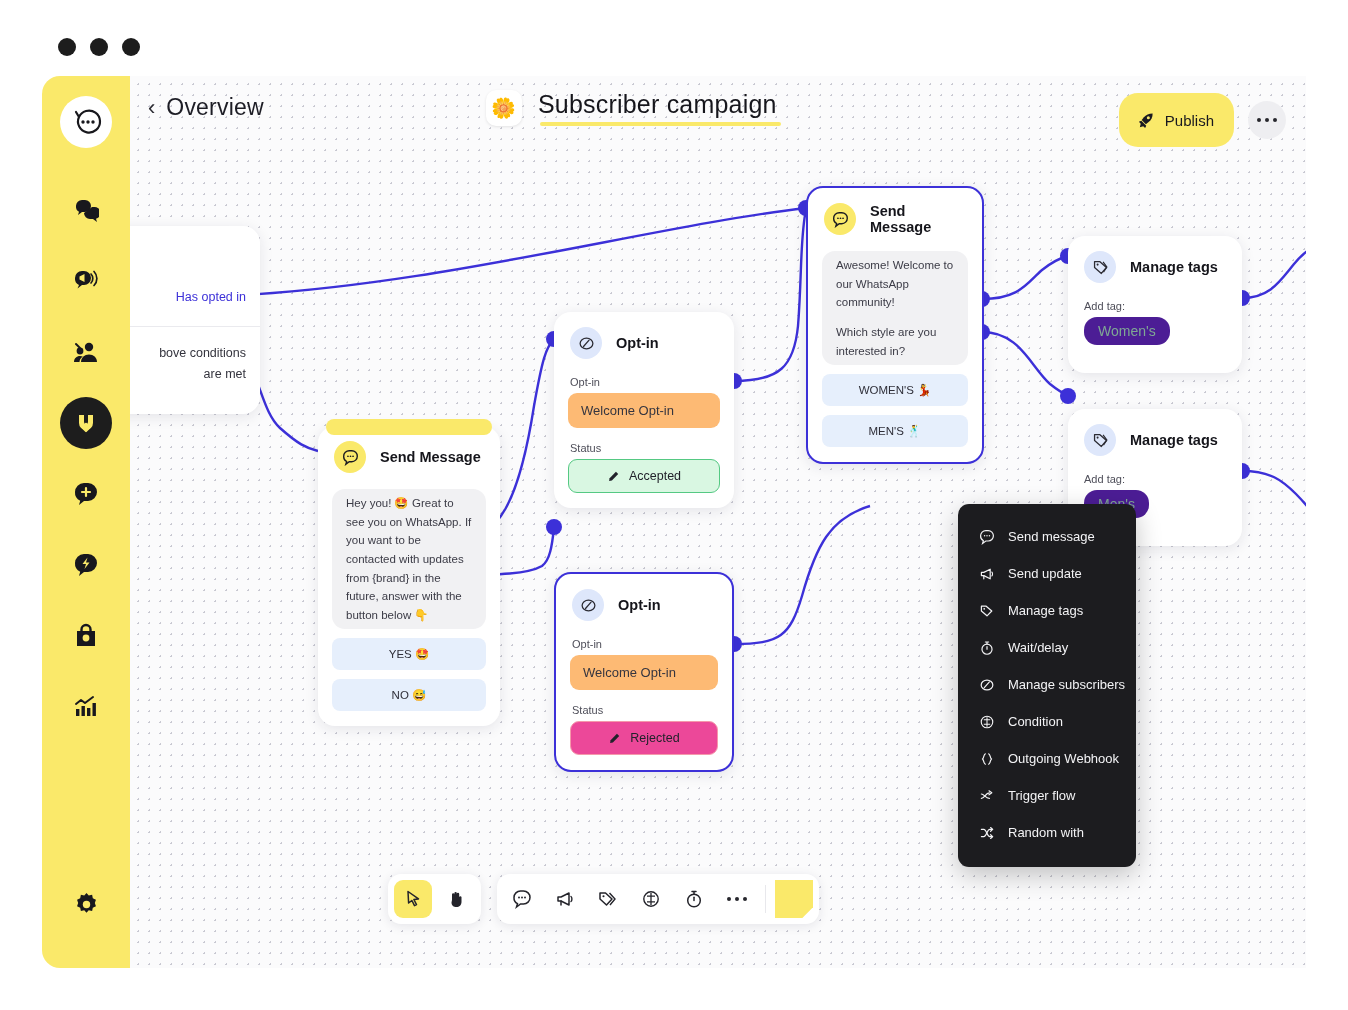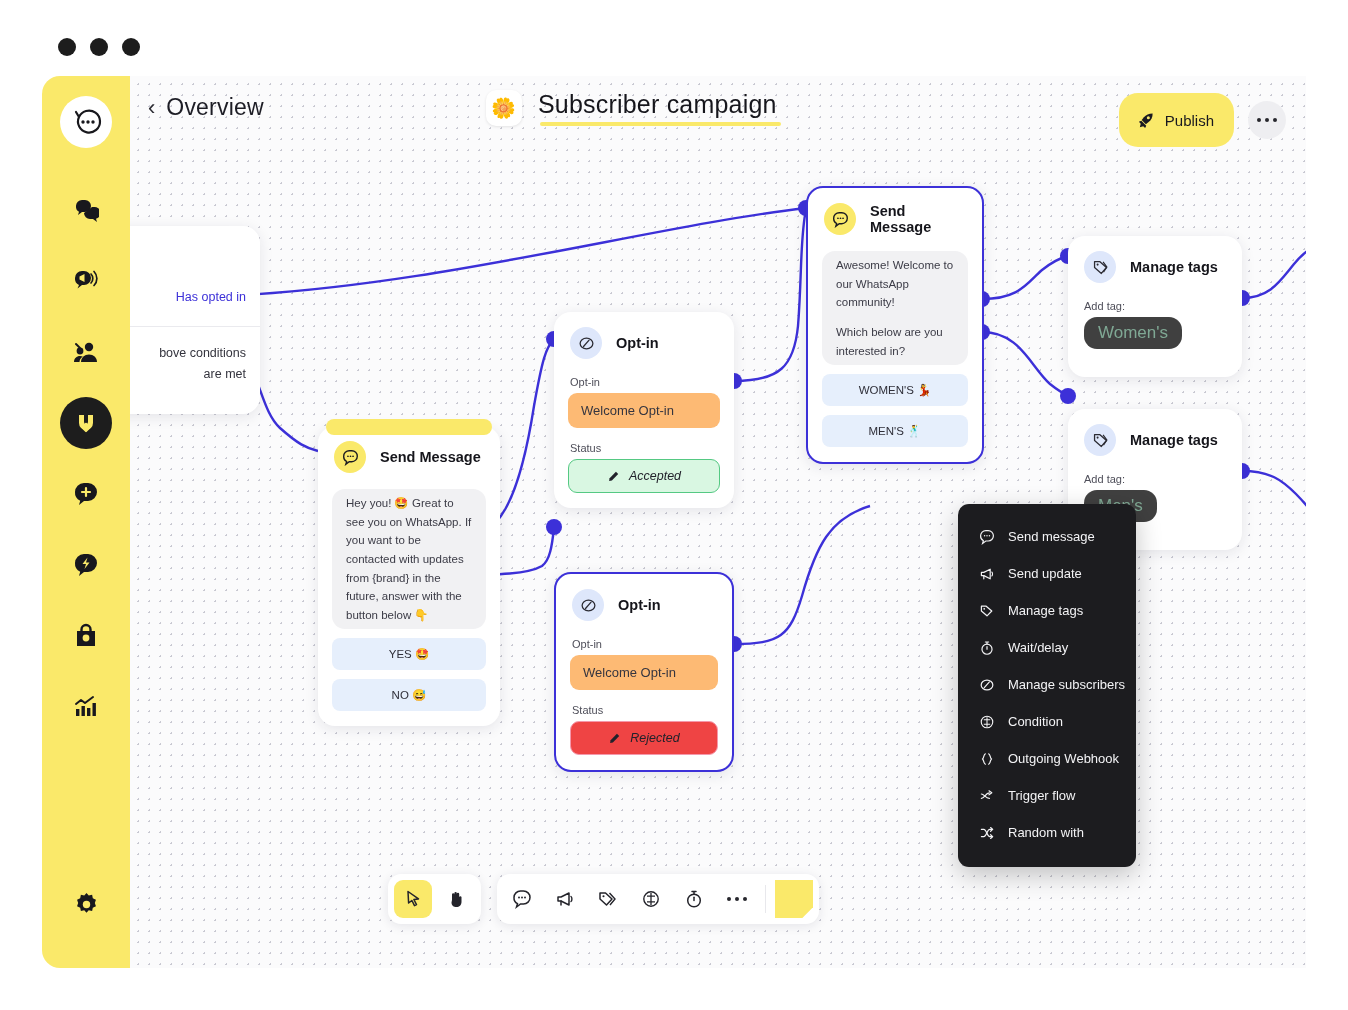--- a/index.html
+++ b/index.html
@@ -162,29 +162,29 @@
   .field-label { margin: 14px 14px 5px 16px; font-size: 11px; color: #4e4e59; }
   .field-box {
     margin: 0 14px; padding: 10px 13px;
     background: #fdba74; border-radius: 9px;
     font-size: 13px; color: #35353f;
     cursor: text;
   }
   .status-pill {
     margin: 0 14px; padding: 9px 0;
     border-radius: 9px; font-size: 12.5px;
-    display: flex; align-items: center; justify-content: center; gap: 9px; font-style: italic;
+    display: flex; align-items: center; justify-content: center; gap: 9px;
   }
   .status-accepted { background: #d9f7e2; border: 1.4px solid #55c983; color: #22222b; }
-  .status-rejected { background: #ef4444; border: 1.4px solid #f598ab; color: #22222b; }
+  .status-rejected { background: #ec4899; border: 1.4px solid #f598ab; color: #22222b; }
 
   .tag-pill {
     display: inline-block; margin: 0 0 0 16px;
     padding: 6px 14px; border-radius: 13px;
-    background: #404040; color: #7fa894; font-size: 17px;
+    background: #4c1d95; color: #7fa894; font-size: 14px;
   }
 
   
   #node-condition {
     position: absolute; left: -90px; top: 150px; width: 220px;
     z-index: 10; background: #fff; border-radius: 17px;
     box-shadow: 0 3px 14px rgba(30,30,60,.10);
     overflow: hidden;
   }
   #node-condition .cond-row {
@@ -481,21 +481,21 @@
               <path d="M2 8.5a6.5 6.5 0 0 1 6.5-6.5h3a6.5 6.5 0 0 1 0 13h-3l-4 3 1-3.3A6.5 6.5 0 0 1 2 8.5z" fill="none" stroke="#1a1a20" stroke-width="1.6"></path>
               <circle cx="7" cy="8.5" r="1" fill="#1a1a20"></circle>
                 <circle cx="10" cy="8.5" r="1" fill="#1a1a20"></circle>
                 <circle cx="13" cy="8.5" r="1" fill="#1a1a20"></circle>
             </svg>
           </div>
           <div class="node-title">Send Message</div>
         </div>
         <div class="msg-bubble">
           <p>Awesome! Welcome to our WhatsApp community!</p>
-          <p>Which below are you interested in?</p>
+          <p>Which style are you interested in?</p>
         </div>
         <div class="reply-btn">WOMEN'S 💃</div>
         <div class="reply-btn">MEN'S 🕺</div>
         <div class="node-pad-bottom"></div>
       </div>
 
       <div class="node" id="node-tags-women" style="left:938px; top:160px; width:174px;">
         <div class="node-head">
           <div class="node-ico ico-blue">
             <svg width="17" height="17" viewBox="0 0 20 20">

